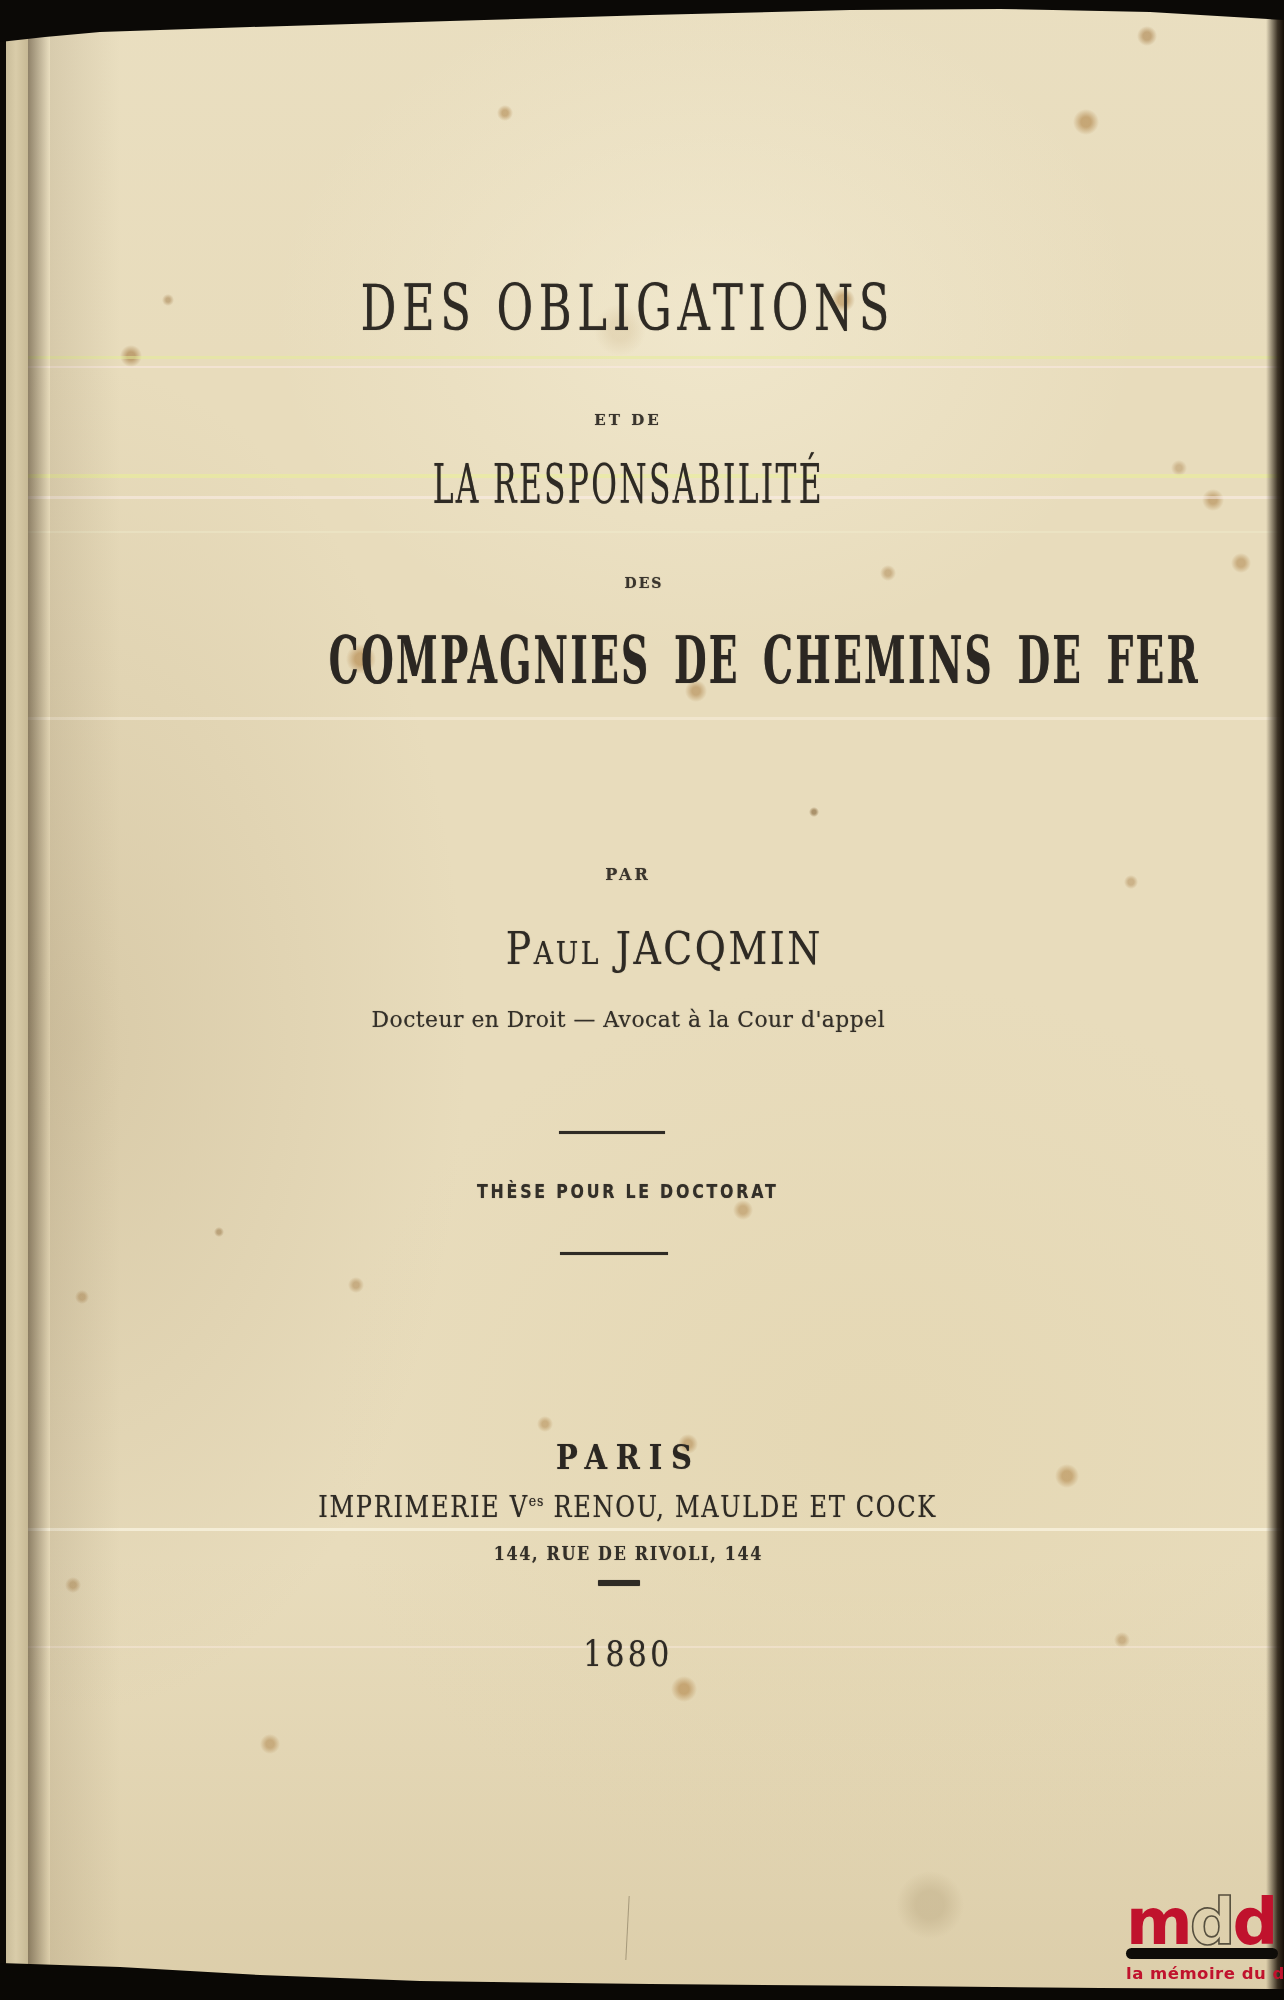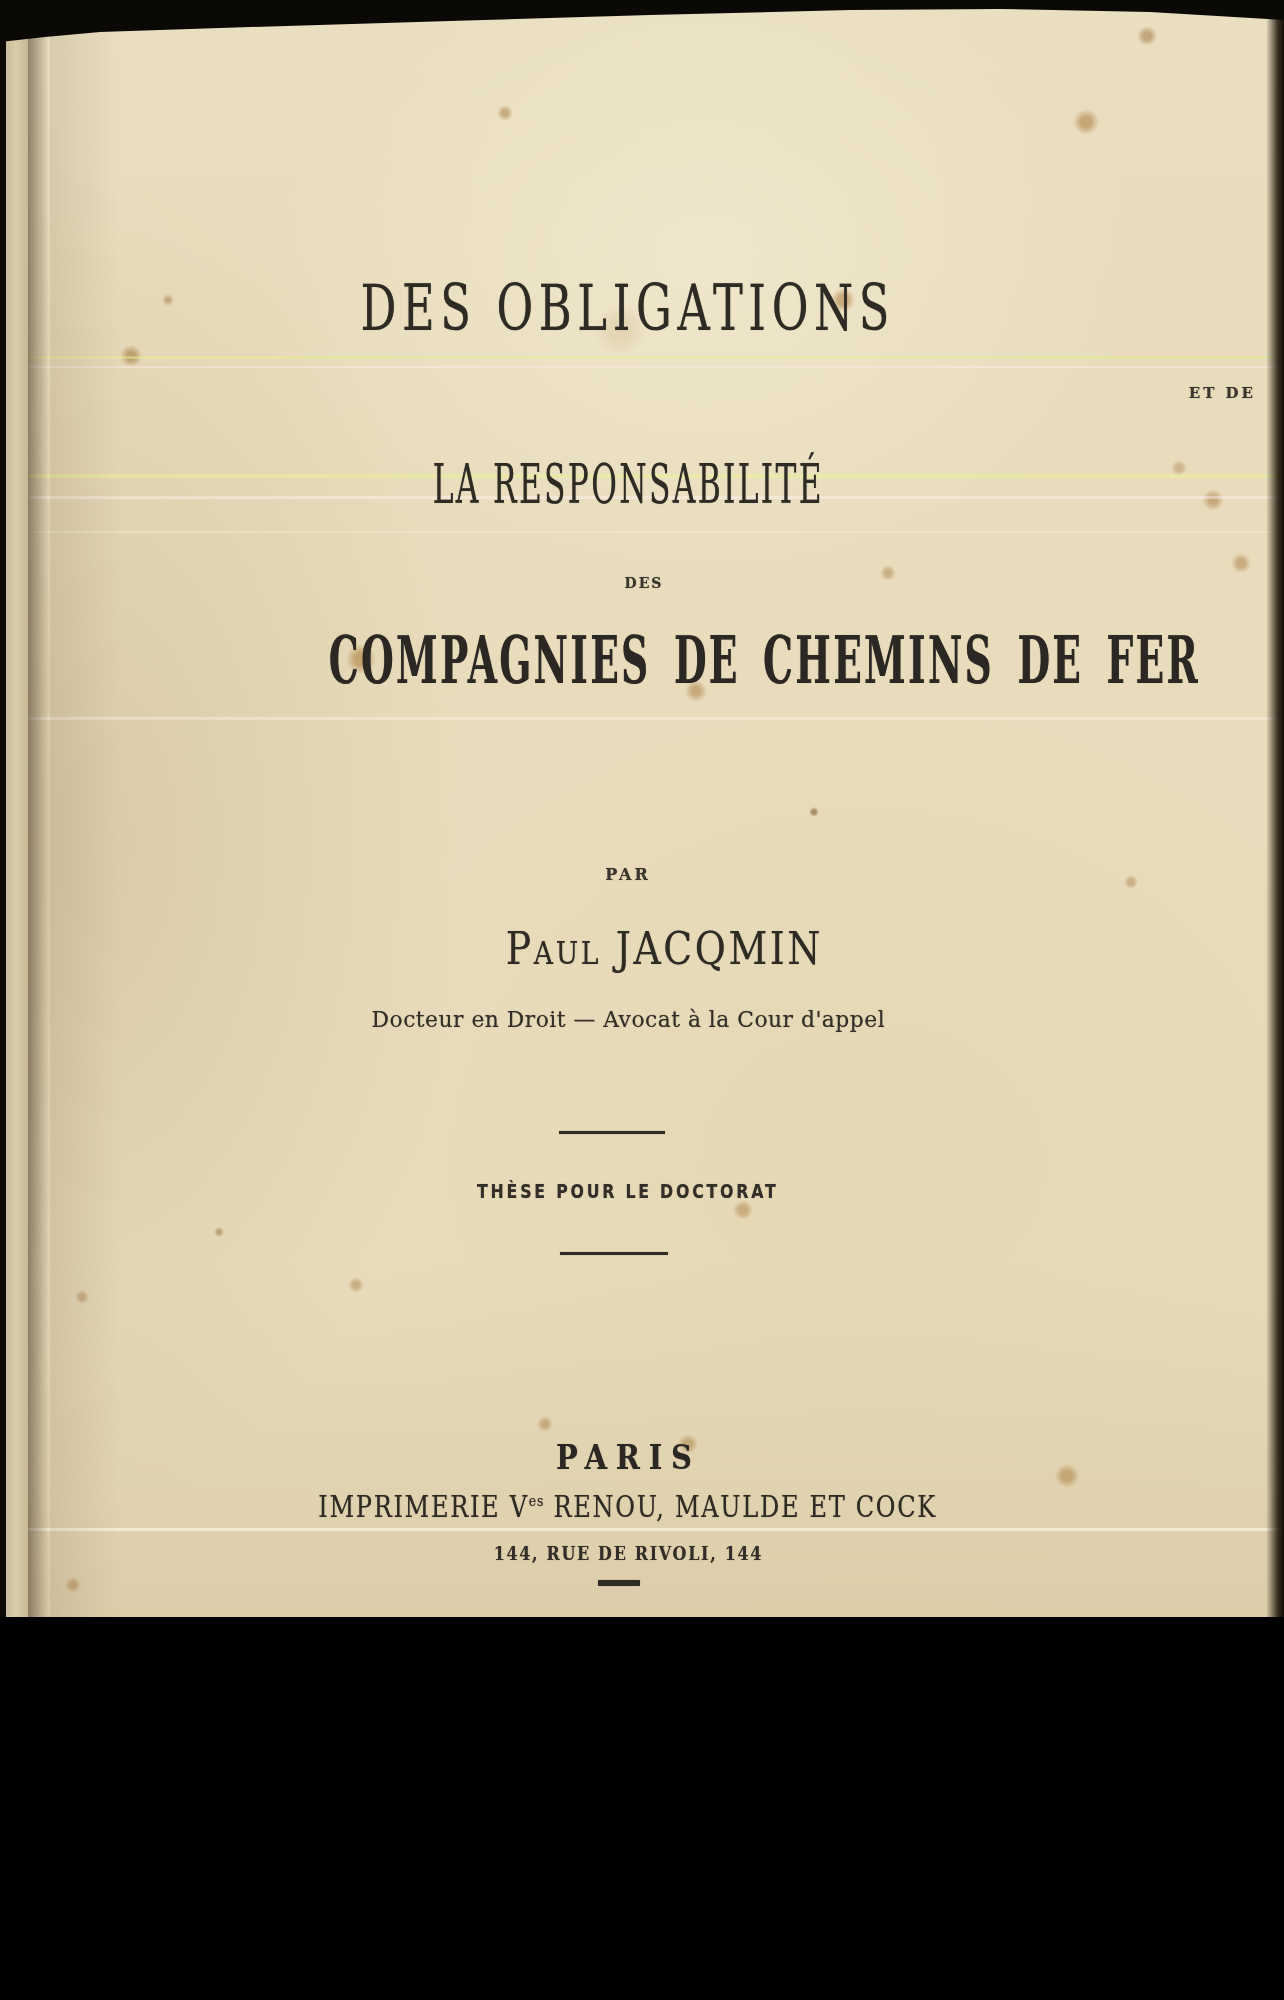--- a/index.html
+++ b/index.html
@@ -1,17 +1,17 @@
 <!DOCTYPE html>
 <html><head>
 <meta charset="utf-8">
 <style>
   html,body{margin:0;padding:0;background:#000;}
   .scan{
-    position:relative;width:1284px;height:1617px;overflow:hidden;
+    position:relative;width:1284px;height:2000px;overflow:hidden;
     background:#fef9c3;
     font-family:"DejaVu Serif", serif;
   }
   
   .paper{
     position:absolute;inset:0;
     background:
       radial-gradient(ellipse 620px 480px at 55% 16%, rgba(246,239,216,.55), rgba(246,239,216,0) 70%),
       radial-gradient(ellipse 760px 640px at 68% 72%, rgba(224,209,168,.40), rgba(224,209,168,0) 72%),
       radial-gradient(ellipse 520px 900px at 6% 52%, rgba(192,174,136,.38), rgba(192,174,136,0) 75%),
@@ -75,21 +75,21 @@
     clip-path:polygon(0 0,1284px 0,1284px 20px,1150px 12px,1000px 9px,850px 10px,650px 15px,450px 21px,250px 27px,100px 32px,45px 37px,0 42px);}
   .band-bottom{position:absolute;left:0;top:1955px;width:100%;height:45px;background:#0a0805;
     clip-path:polygon(0 8px,120px 12px,260px 20px,420px 26px,650px 29px,900px 31px,1100px 33px,1284px 34px,1284px 45px,0 45px);}
   
   .content{position:absolute;left:0;top:0;width:1256px;height:100%;color:#2e2a24;}
   .tline{position:absolute;left:0;width:100%;text-align:center;white-space:nowrap;line-height:1;}
   .tline>span{display:inline-block;transform-origin:50% 50%;}
   .ink{text-shadow:0 0 1px rgba(46,42,36,.55);}
   .t-main1{top:276px;font-size:64px;letter-spacing:8px;}
   .t-main1>span{transform:scaleX(.70);}
-  .t-etde{top:386px;font-size:15px;letter-spacing:3px;font-weight:bold;color:#3a352d;text-align:right;}
+  .t-etde{top:413px;font-size:15px;letter-spacing:3px;font-weight:bold;color:#3a352d;}
   .t-main2{top:458px;font-size:54px;letter-spacing:4px;}
   .t-main2>span{transform:scaleX(.58);}
   .t-des{top:576px;font-size:14px;letter-spacing:2px;font-weight:bold;color:#3a352d;padding-left:16px;}
   .t-main3{top:627px;font-size:66px;font-weight:bold;letter-spacing:4px;word-spacing:14px;color:#2b2722;}
   .t-main3>span{transform:scaleX(.57);}
   .t-sub{top:766px;font-size:36px;letter-spacing:5px;}
   .t-sub>span{transform:scaleX(.93);}
   .t-par{top:867px;font-size:16px;letter-spacing:3px;font-weight:bold;color:#3a352d;}
   .t-author{top:927px;font-size:44px;letter-spacing:3px;font-variant:small-caps;padding-left:36px;}
   .t-author>span{transform:scaleX(.86);}

